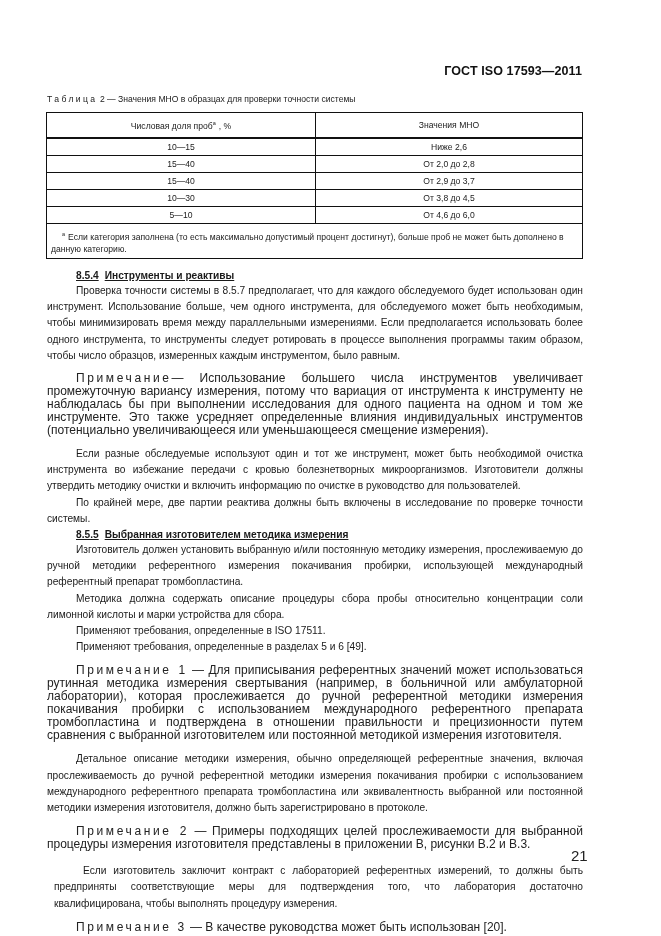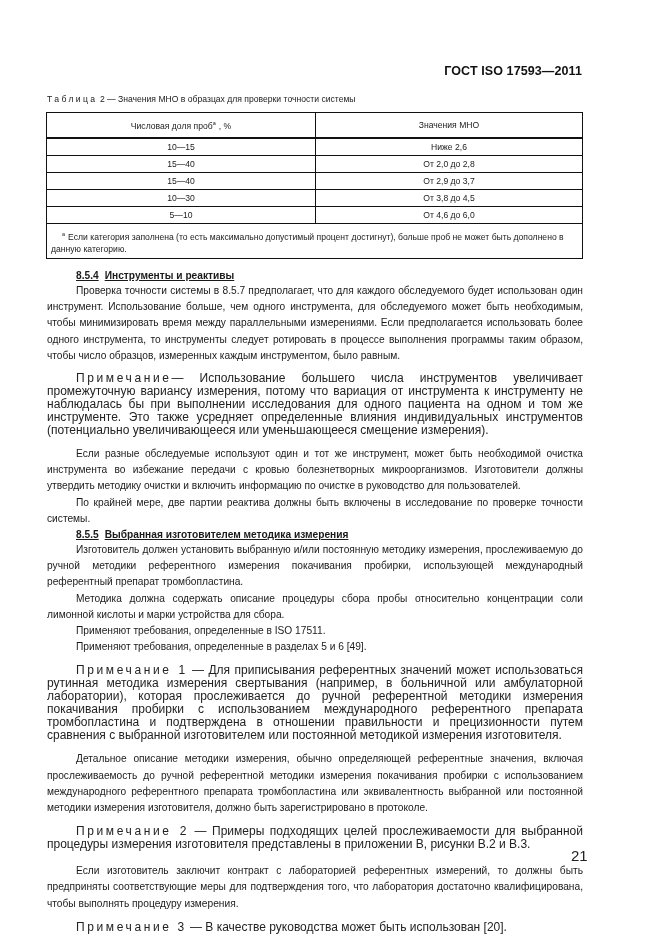--- a/index.html
+++ b/index.html
@@ -177,18 +177,18 @@
     <div class="section-heading">
       <span class="num">8.5.5</span><span>Выбранная изготовителем методика измерения</span>
     </div>
     <p>Изготовитель должен установить выбранную и/или постоянную методику измерения, прослеживаемую до ручной методики референтного измерения покачивания пробирки, использующей международный референтный препарат тромбопластина.</p>
     <p>Методика должна содержать описание процедуры сбора пробы относительно концентрации соли лимонной кислоты и марки устройства для сбора.</p>
     <p>Применяют требования, определенные в ISO 17511.</p>
     <p>Применяют требования, определенные в разделах 5 и 6 [49].</p>
     <p class="note" style="margin-top:9px;"><span class="note-label">Примечание 1</span> <span>— Для приписывания референтных значений может использоваться рутинная методика измерения свертывания (например, в больничной или амбулаторной лаборатории), которая прослеживается до ручной референтной методики измерения покачивания пробирки с использованием международного референтного препарата тромбопластина и подтверждена в отношении правильности и прецизионности путем сравнения с выбранной изготовителем или постоянной методикой измерения изготовителя.</span></p>
     <p style="margin-top:9px;">Детальное описание методики измерения, обычно определяющей референтные значения, включая прослеживаемость до ручной референтной методики измерения покачивания пробирки с использованием международного референтного препарата тромбопластина или эквивалентность выбранной или постоянной методики измерения изготовителя, должно быть зарегистрировано в протоколе.</p>
     <p class="note" style="margin-top:9px;"><span class="note-label">Примечание 2</span> <span>— Примеры подходящих целей прослеживаемости для выбранной процедуры измерения изготовителя представлены в приложении В, рисунки В.2 и В.3.</span></p>
-    <p style="margin-top:12px;">Если изготовитель заключит контракт с лабораторией референтных измерений, то должны быть предприняты соответствующие меры для подтверждения того, что лаборатория достаточно квалифицирована, чтобы выполнять процедуру измерения.</p>
+    <p style="margin-top:12px;margin-left:7px;">Если изготовитель заключит контракт с лабораторией референтных измерений, то должны быть предприняты соответствующие меры для подтверждения того, что лаборатория достаточно квалифицирована, чтобы выполнять процедуру измерения.</p>
     <p class="note" style="margin-top:9px;"><span class="note-label">Примечание 3</span> <span>— В качестве руководства может быть использован [20].</span></p>
   </div>
 
   <div class="page-number">21</div>
 </div>
 
 </body></html>

